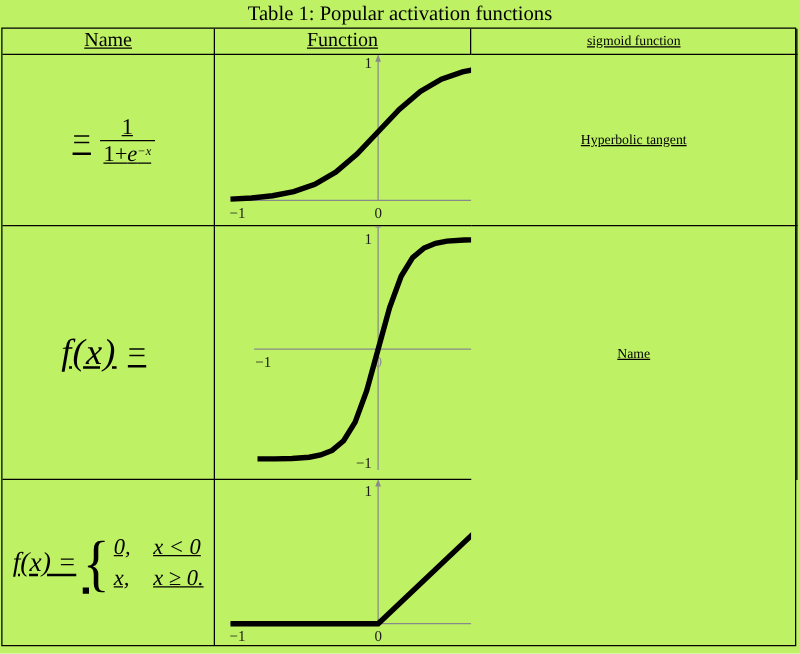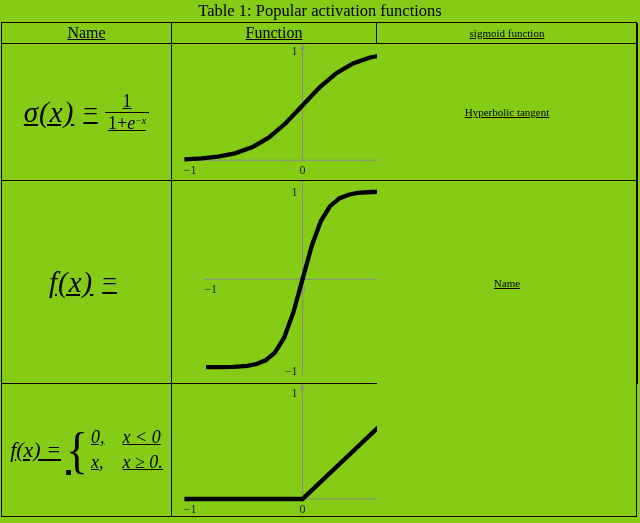--- a/index.html
+++ b/index.html
@@ -1,16 +1,16 @@
 <!DOCTYPE html>
 <html><head>
 <meta charset="utf-8">
 <style>
   html,body{margin:0;padding:0;background:#ffffff;}
-  #page{position:relative;width:640px;height:523px;background:#84cc16;overflow:hidden;
+  #page{position:relative;width:640px;height:523px;background:#bef264;overflow:hidden;
         font-family:"Liberation Serif",serif;color:#000;}
   .caption{position:absolute;top:1px;left:0;width:100%;text-align:center;
            font-size:16.5px;}
   .tbl{position:absolute;left:1px;top:22px;width:634px;height:493px;
        border:1.5px solid #000;display:grid;
        grid-template-columns:170px 205px 261px;
        grid-template-rows:21px 137px 203px 1fr;text-decoration:underline;}
   .cell{box-sizing:border-box;display:flex;align-items:center;justify-content:center;
         overflow:hidden;}
   .br{border-right:1px solid #000;}
@@ -45,21 +45,20 @@
   <div class="caption">Table 1: Popular activation functions</div>
 
   <div class="tbl">
 
     <div class="cell hcell br bb">Name</div>
     <div class="cell hcell br bb">Function</div>
 
     <div class="cell ncell br bb">sigmoid function</div>
     <div class="cell br bb">
       <span class="formula">
-        <span class="f-lg">σ(x)</span>
         <span class="f-eq">=</span>
         <span class="frac">
           <span class="num up">1</span>
           <span class="den"><span class="up">1+</span><span>e</span><sup>−x</sup></span>
         </span>
       </span>
     </div>
     <div class="cell pcell bb">
       <svg width="261" height="136">
           <line x1="12.374999999999988" y1="116.25806451612904" x2="243.00000000000003" y2="116.25806451612904" stroke="#8a8a8a" stroke-width="1"></line>

